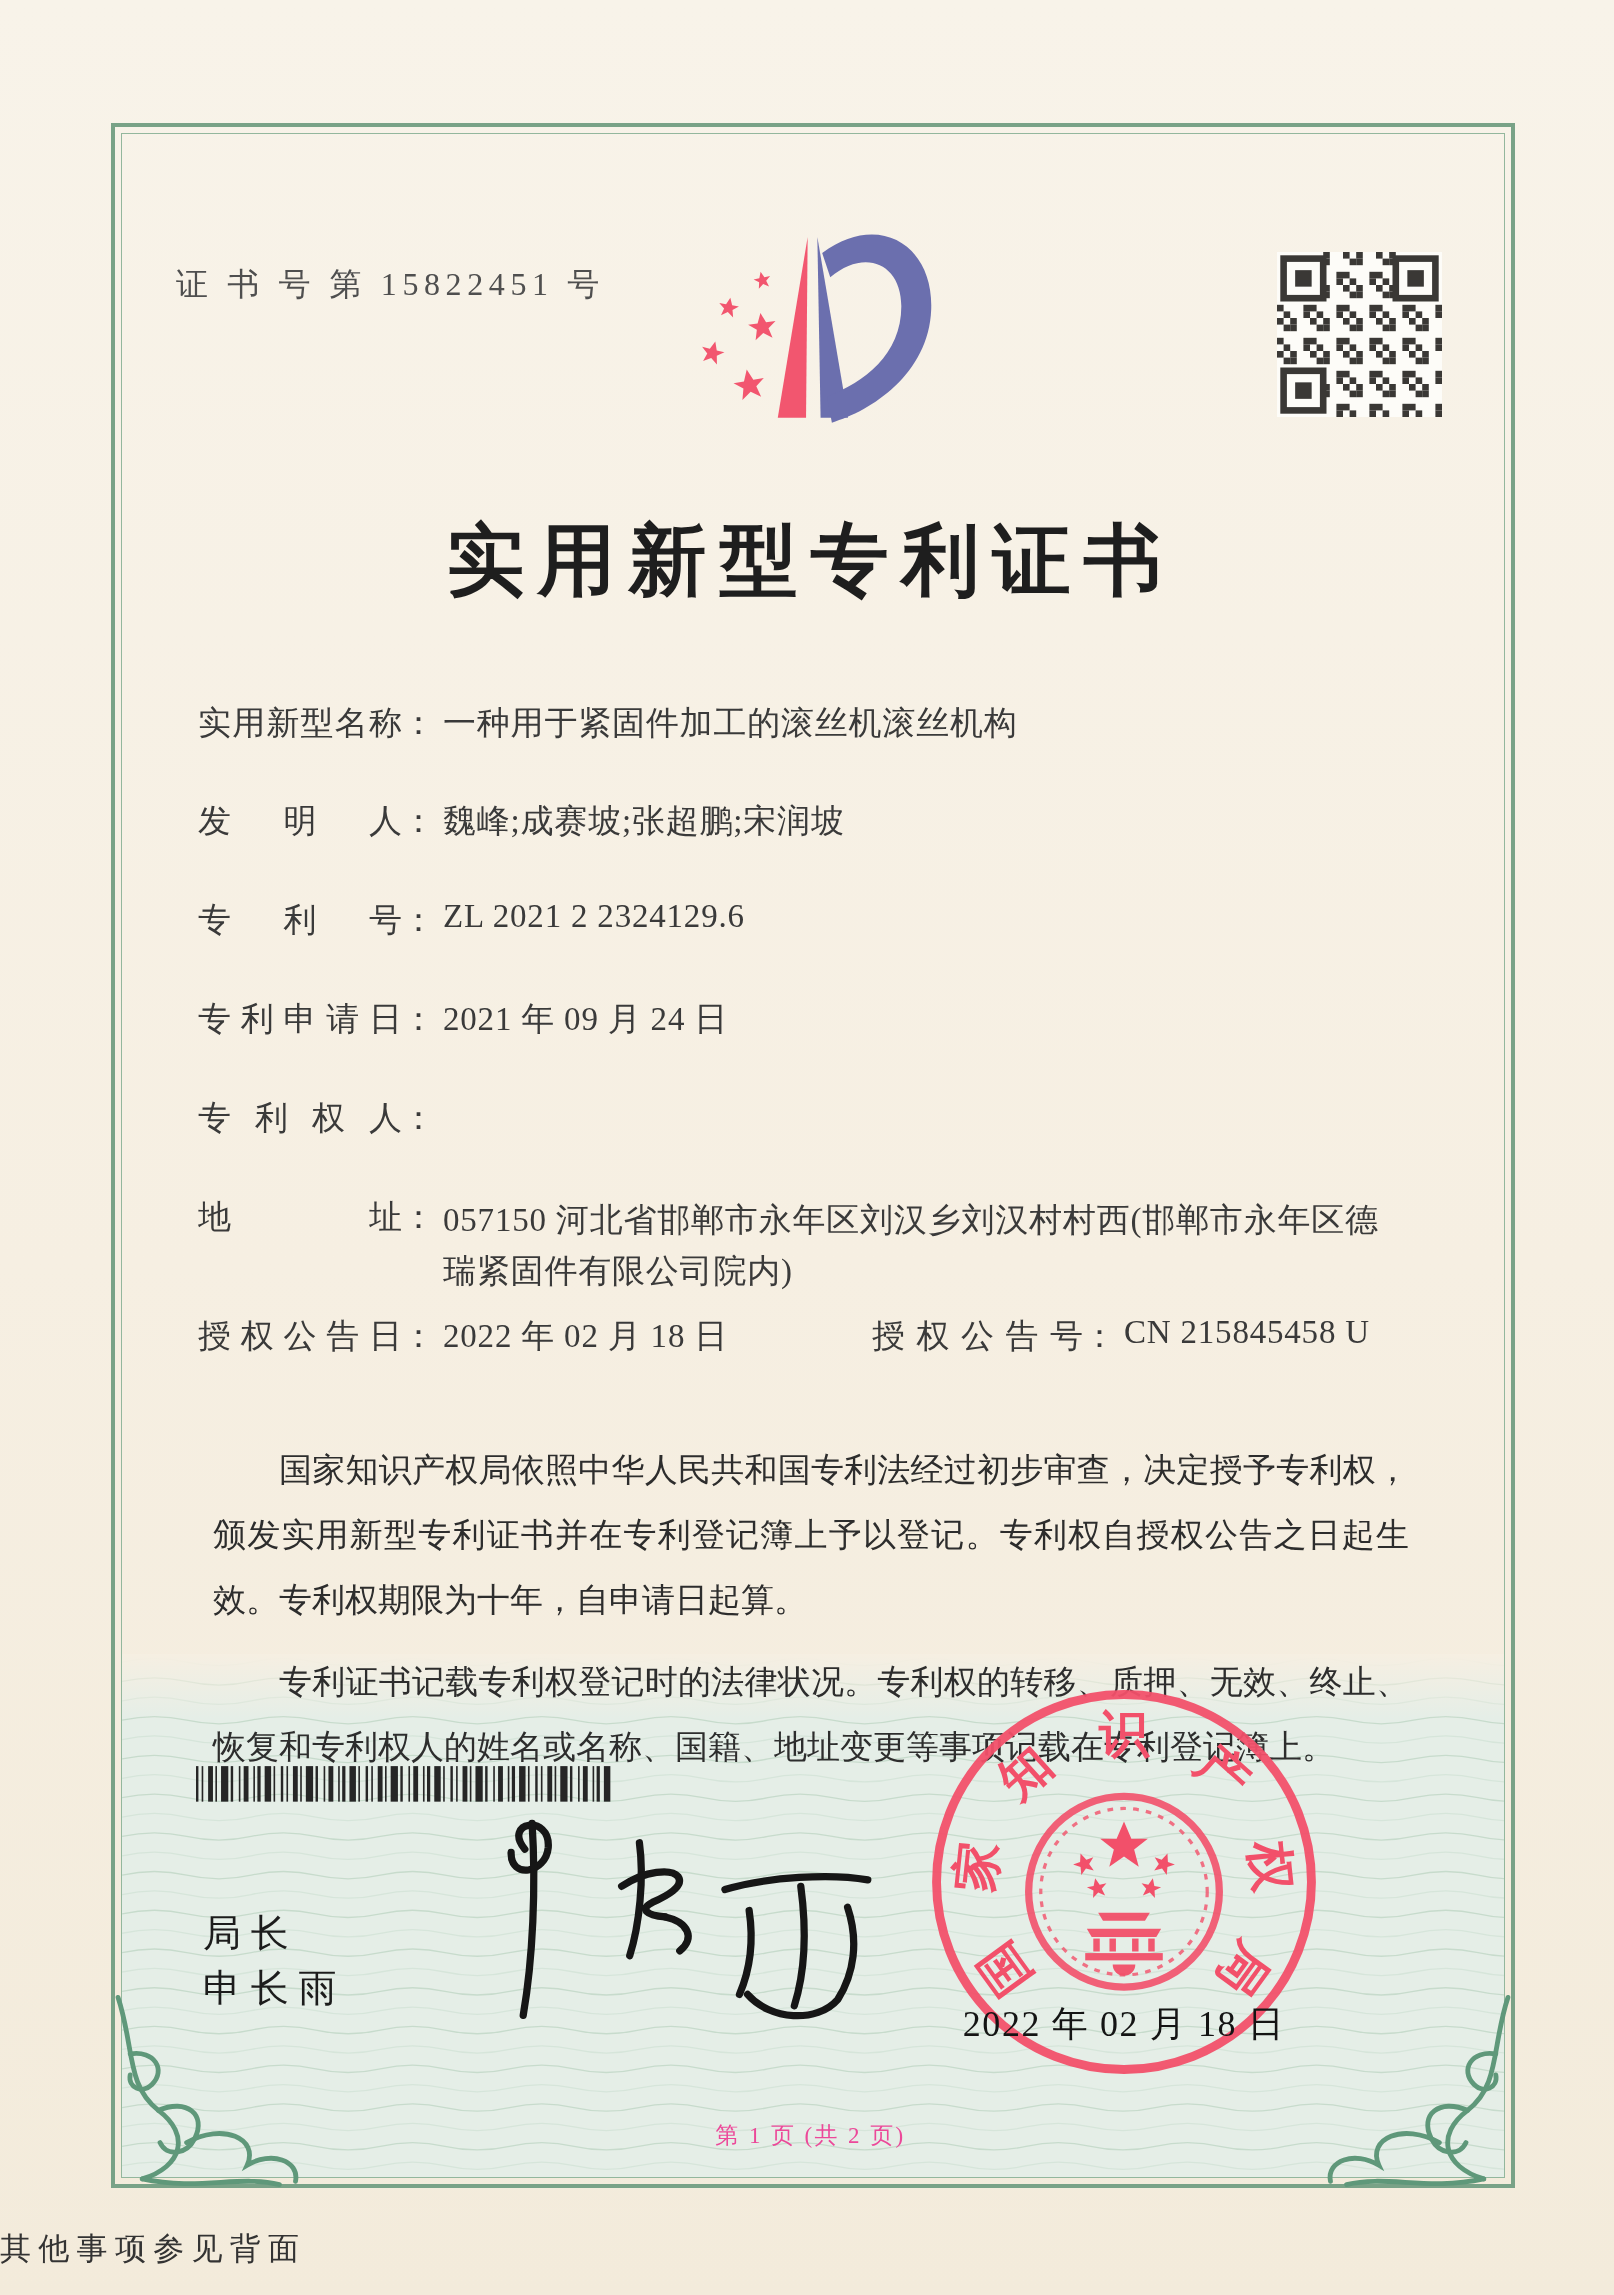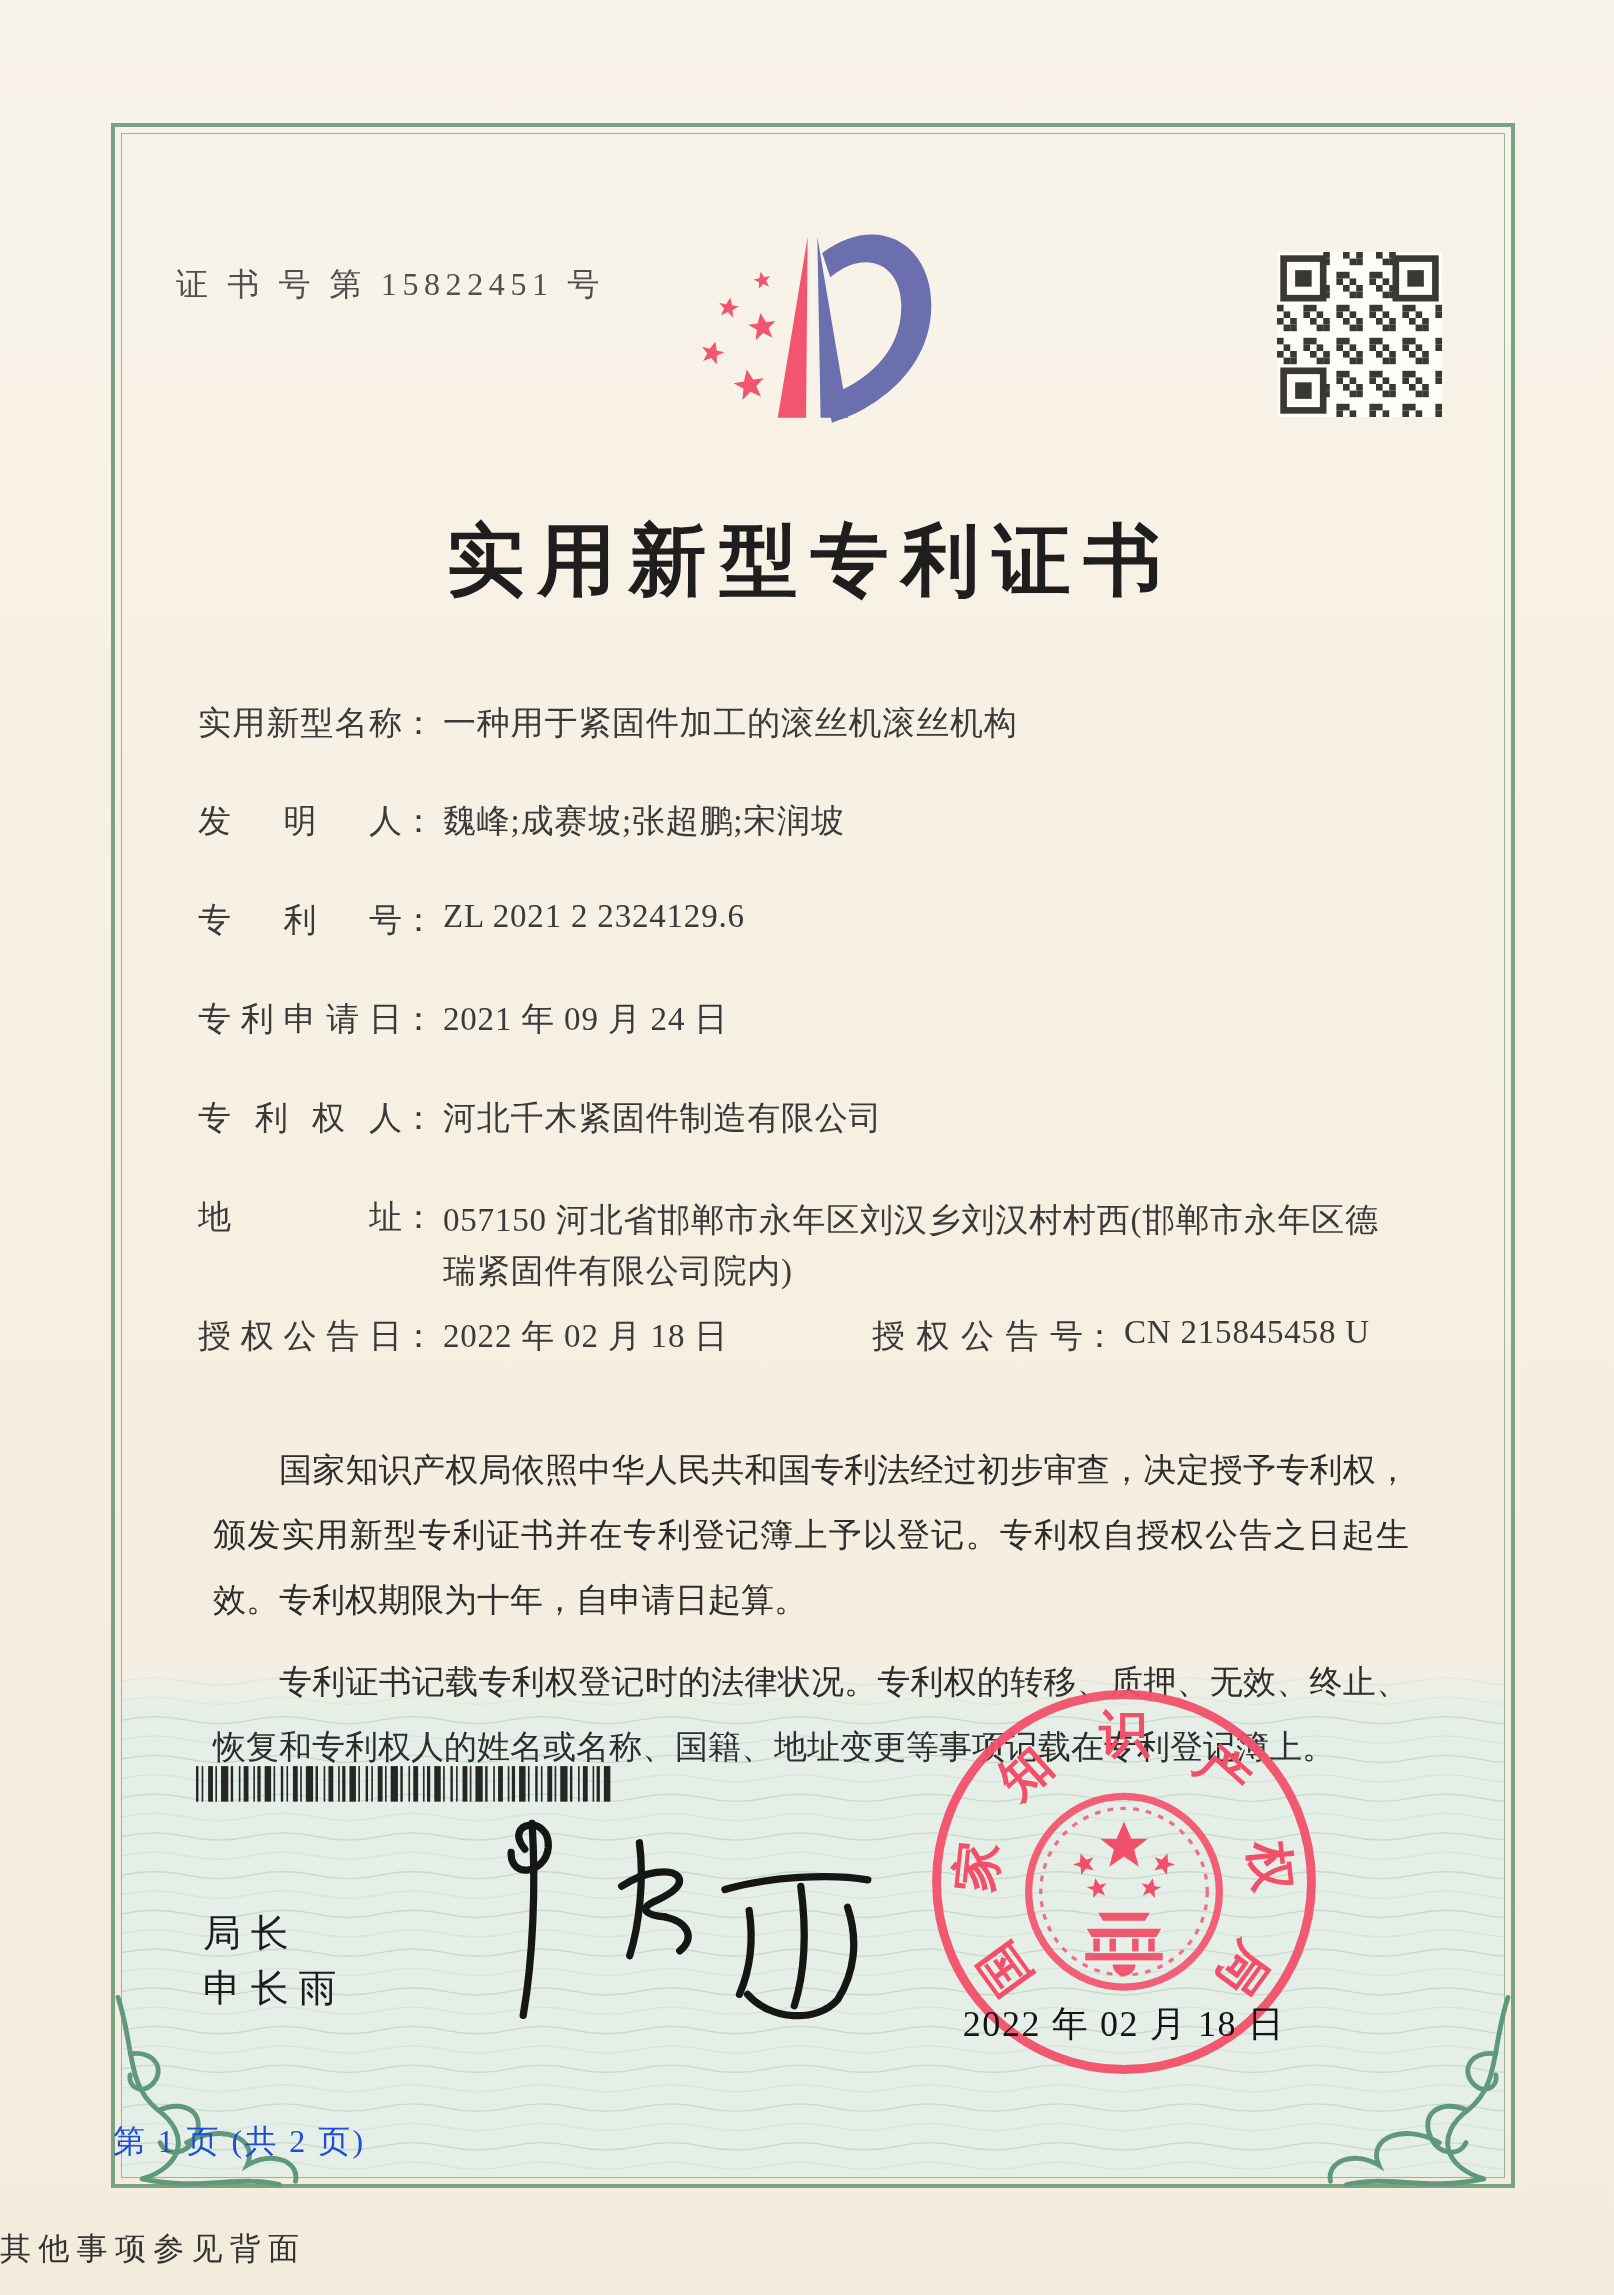--- a/index.html
+++ b/index.html
@@ -40,22 +40,22 @@
   .paras{left:196px;top:1421px;width:1230px;font-size:33px;line-height:65px;
     text-align:justify;color:#2d2d2d;}
   .paras p{margin:17px;text-indent:2em;}
 
   .commish-title{left:203px;top:1892px;font-size:38px;letter-spacing:9.7px;color:#1c1c1c;margin-top:16px;}
   .commish-name{left:203px;top:1963px;font-size:38px;letter-spacing:9.7px;color:#1c1c1c;}
 
   .seal-date{left:922px;top:2000px;width:404px;text-align:center;
     font-size:36px;letter-spacing:1.6px;color:#141414;z-index:5;}
 
-  .page-ind{left:113px;top:2120px;width:1395px;
-    font-size:32px;letter-spacing:2.4px;color:#1d4ed8;}
+  .page-ind{left:113px;top:2120px;width:1395px;text-align:center;
+    font-size:23px;letter-spacing:2.4px;color:#ec4899;}
   .footer-note{left:0;top:2228px;width:1614px;
     font-size:31px;letter-spacing:7.3px;color:#333;}
 
   svg{display:block;}
 </style>
 </head>
 <body>
 
 <div class="canvas">
 
@@ -340,21 +340,20 @@
     <span class="fval">2021 年 09 月 24 日</span>
   </div>
   <div class="layer frow" style="top:1096px">
     <span class="jlabel">
         <span>专</span>
         <span>利</span>
         <span>权</span>
         <span>人</span>
       </span>
       <span class="colon">：</span>
-    <span class="fval">河北千木紧固件制造有限公司</span>
   </div>
   <div class="layer frow" style="top:1195px">
     <span class="jlabel">
         <span>地</span>
         <span>址</span>
       </span>
       <span class="colon">：</span>
     <span class="fval addr-val">057150 河北省邯郸市永年区刘汉乡刘汉村村西(邯郸市永年区德瑞紧固件有限公司院内)</span>
   </div>
   <div class="layer frow" style="top:1314px;position:absolute">

